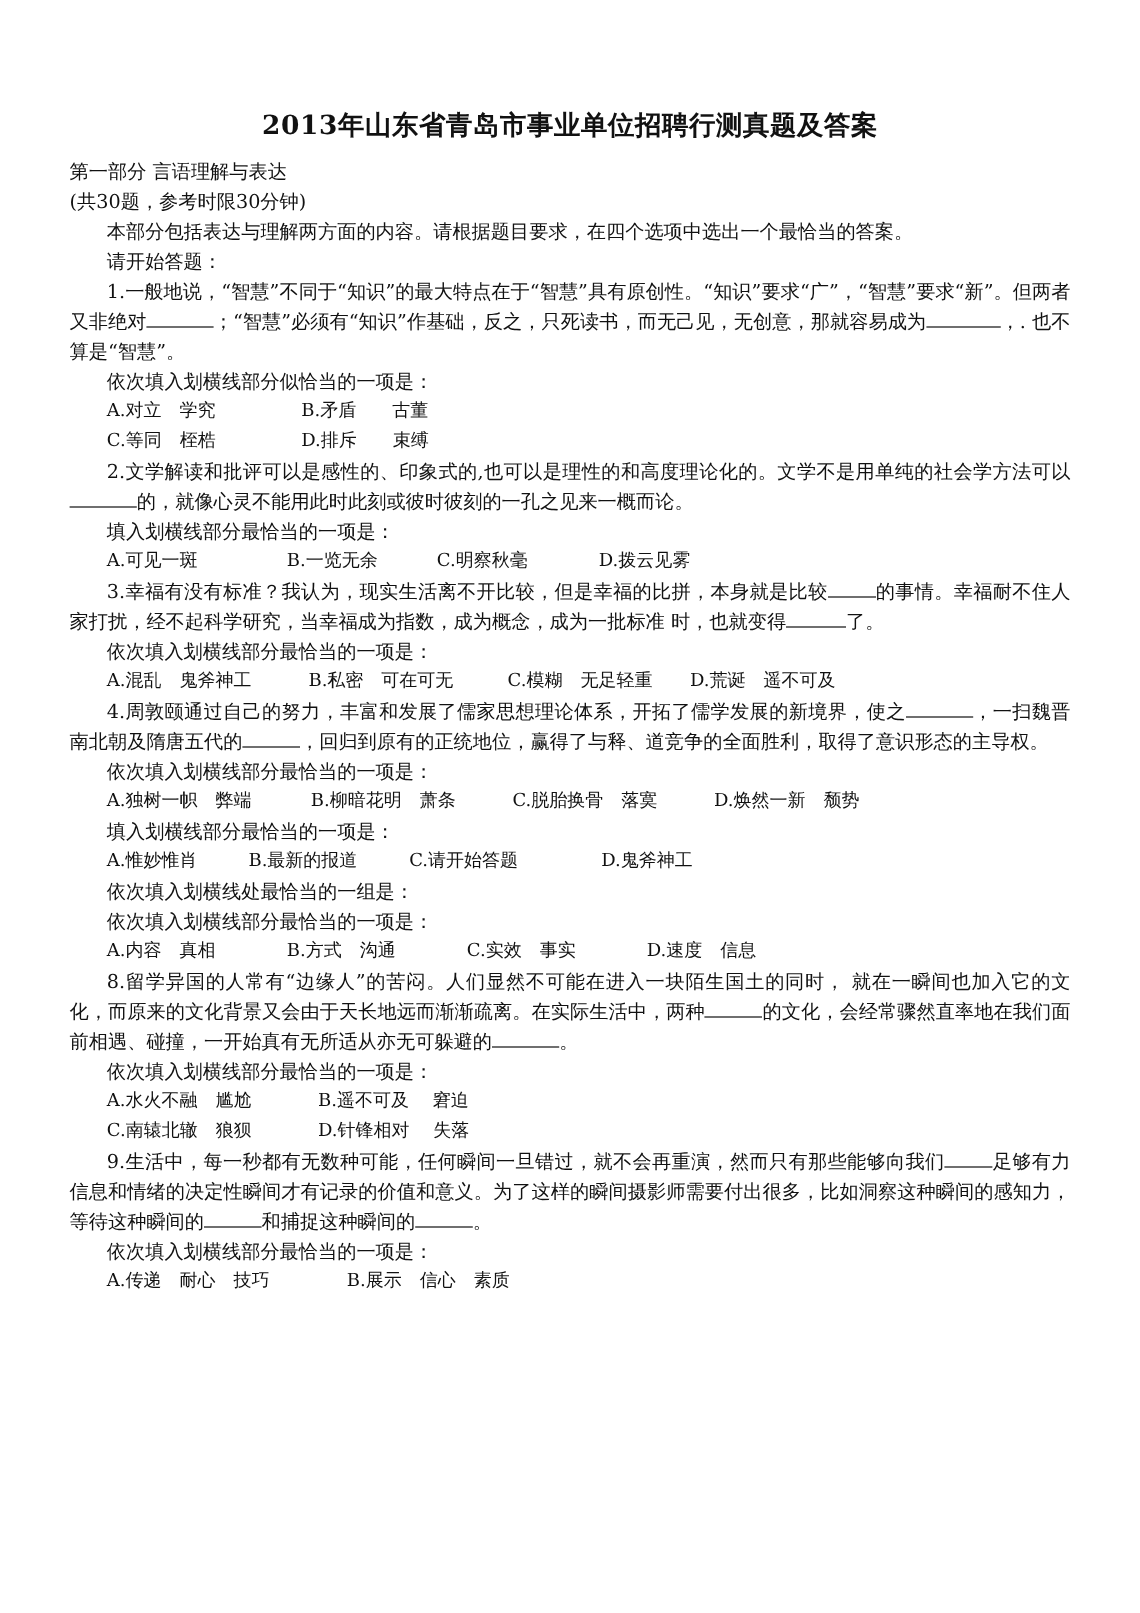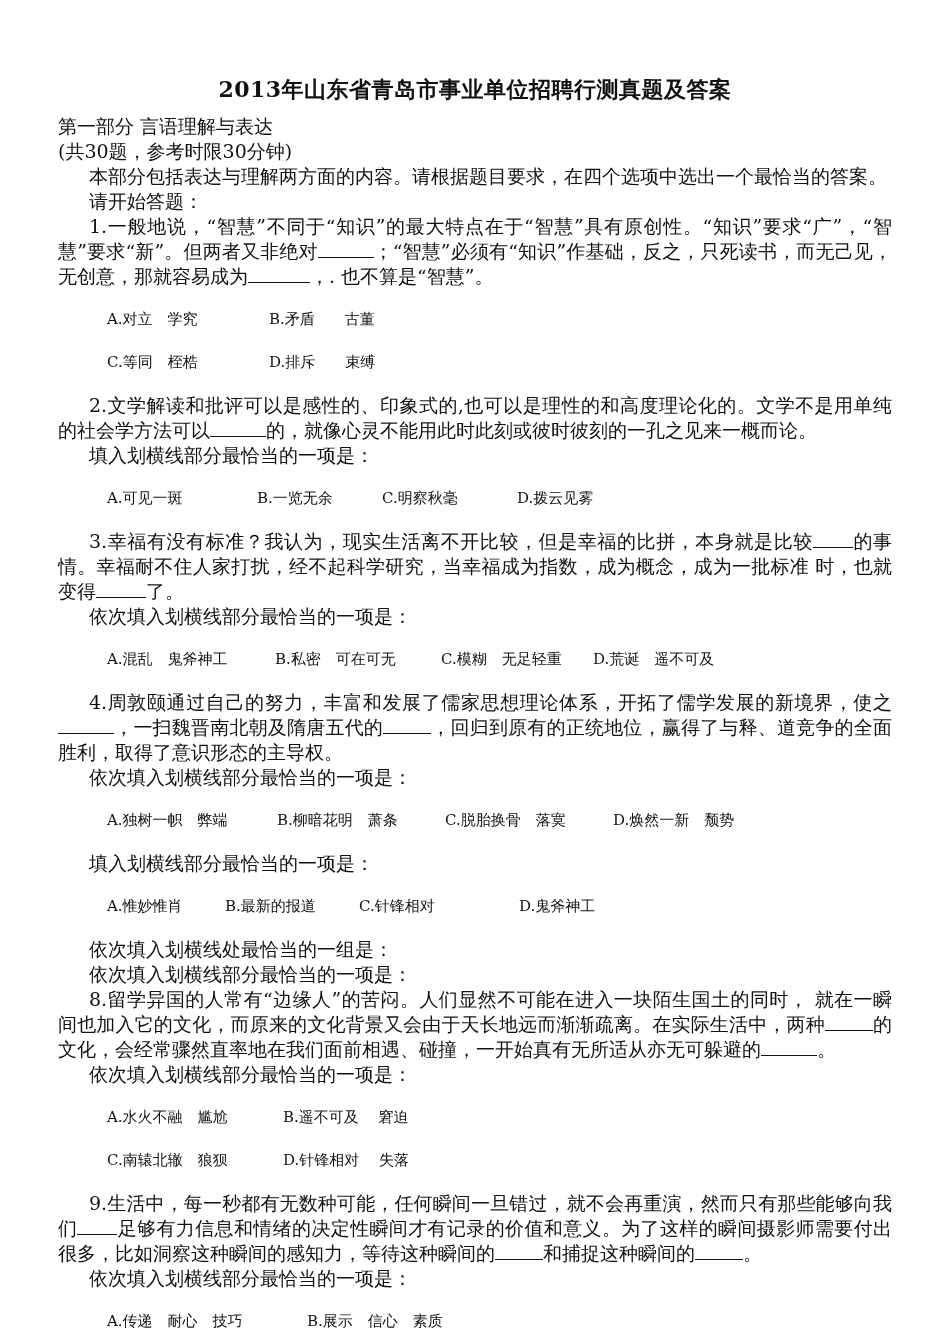--- a/index.html
+++ b/index.html
@@ -1,58 +1,60 @@
 <!DOCTYPE html>
 <html><head>
 <meta charset="utf-8">
 <style>
   html, body { margin: 0; padding: 0; background: #ffffff; }
   body { width: 950px; height: 1344px; position: relative; overflow: hidden;
          font-family: "DejaVu Serif", "Liberation Serif", serif; color: #111; }
   .page { position: absolute; left: 58px; top: 72px; width: 834px; }
   .title { text-align: center; font-size: 22px; font-weight: bold; line-height: 34px;
-           margin: 0 0 8px 0; letter-spacing: 0.5px; }
-  .line { font-size: 19px; line-height: 25px; white-space: pre-wrap; text-align: justify; margin: 0; }
+           margin: 16px 0 8px 0; letter-spacing: 0.5px; }
+  .line { font-size: 16px; line-height: 25px; white-space: pre-wrap; text-align: justify; margin: 0; }
   .ind { text-indent: 31px; }
-  .opt { padding-left: 31px; font-size: 15px; line-height: 25px; white-space: pre; margin: 18px; }
+  .opt { padding-left: 31px; font-size: 15px; line-height: 25px; white-space: pre; margin: 0; }
   .opt span { display: inline-block; }
   .blank { display: inline-block; border-bottom: 1px solid #111; height: 15px; vertical-align: baseline; }
 </style>
 </head>
 <body>
 
 <div class="page">
   <div class="title">2013年山东省青岛市事业单位招聘行测真题及答案</div>
   <p class="line">第一部分 言语理解与表达</p>
   <p class="line">(共30题，参考时限30分钟)</p>
   <p class="line ind">本部分包括表达与理解两方面的内容。请根据题目要求，在四个选项中选出一个最恰当的答案。</p>
   <p class="line ind">请开始答题：</p>
 
   <p class="line ind"><span>1.一般地说，“智慧”不同于“知识”的最大特点在于“智慧”具有原创性。“知识”要求“广”，“智慧”要求“新”。但两者又非绝对</span><span class="blank" style="width:56px"></span><span>；“智慧”必须有“知识”作基础，反之，只死读书，而无己见，无创意，那就容易成为</span><span class="blank" style="width:62px"></span><span>，. 也不算是“智慧”。</span></p>
+  <p class="line ind">依次填入划横线部分似恰当的一项是：</p>
   <p class="opt"><span style="width:162px">A.对立　学究</span><span>B.矛盾　　古董</span></p>
   <p class="opt"><span style="width:162px">C.等同　桎梏</span><span>D.排斥　　束缚</span></p>
 
   <p class="line ind"><span>2.文学解读和批评可以是感性的、印象式的,也可以是理性的和高度理论化的。文学不是用单纯的社会学方法可以</span><span class="blank" style="width:56px"></span><span>的，就像心灵不能用此时此刻或彼时彼刻的一孔之见来一概而论。</span></p>
   <p class="line ind">填入划横线部分最恰当的一项是：</p>
   <p class="opt"><span style="width:150px">A.可见一斑</span><span style="width:125px">B.一览无余</span><span style="width:135px">C.明察秋毫</span><span>D.拨云见雾</span></p>
 
   <p class="line ind"><span>3.幸福有没有标准？我认为，现实生活离不开比较，但是幸福的比拼，本身就是比较</span><span class="blank" style="width:40px"></span><span>的事情。幸福耐不住人家打扰，经不起科学研究，当幸福成为指数，成为概念，成为一批标准 时，也就变得</span><span class="blank" style="width:50px"></span><span>了。</span></p>
   <p class="line ind">依次填入划横线部分最恰当的一项是：</p>
   <p class="opt"><span style="width:168px">A.混乱　鬼斧神工</span><span style="width:166px">B.私密　可在可无</span><span style="width:152px">C.模糊　无足轻重</span><span>D.荒诞　遥不可及</span></p>
 
   <p class="line ind"><span>4.周敦颐通过自己的努力，丰富和发展了儒家思想理论体系，开拓了儒学发展的新境界，使之</span><span class="blank" style="width:56px"></span><span>，一扫魏晋南北朝及隋唐五代的</span><span class="blank" style="width:48px"></span><span>，回归到原有的正统地位，赢得了与释、道竞争的全面胜利，取得了意识形态的主导权。</span></p>
   <p class="line ind">依次填入划横线部分最恰当的一项是：</p>
   <p class="opt"><span style="width:170px">A.独树一帜　弊端</span><span style="width:168px">B.柳暗花明　萧条</span><span style="width:168px">C.脱胎换骨　落寞</span><span>D.焕然一新　颓势</span></p>
 
   <p class="line ind">填入划横线部分最恰当的一项是：</p>
-  <p class="opt"><span style="width:118px">A.惟妙惟肖</span><span style="width:134px">B.最新的报道</span><span style="width:160px">C.针锋相对</span><span>D.鬼斧神工</span></p>
+  <p class="opt"><span style="width:118px">A.惟妙惟肖</span><span style="width:134px">B.最新的报道</span><span style="width:160px">C.请开始答题</span><span>D.鬼斧神工</span></p>
 
   <p class="line ind">依次填入划横线处最恰当的一组是：</p>
 
   <p class="line ind">依次填入划横线部分最恰当的一项是：</p>
+  <p class="opt"><span style="width:150px">A.内容　真相</span><span style="width:150px">B.方式　沟通</span><span style="width:150px">C.实效　事实</span><span>D.速度　信息</span></p>
 
   <p class="line ind"><span>8.留学异国的人常有“边缘人”的苦闷。人们显然不可能在进入一块陌生国土的同时， 就在一瞬间也加入它的文化，而原来的文化背景又会由于天长地远而渐渐疏离。在实际生活中，两种</span><span class="blank" style="width:48px"></span><span>的文化，会经常骤然直率地在我们面前相遇、碰撞，一开始真有无所适从亦无可躲避的</span><span class="blank" style="width:56px"></span><span>。</span></p>
   <p class="line ind">依次填入划横线部分最恰当的一项是：</p>
   <p class="opt"><span style="width:176px">A.水火不融　尴尬</span><span>B.遥不可及　 窘迫</span></p>
   <p class="opt"><span style="width:176px">C.南辕北辙　狼狈</span><span>D.针锋相对　 失落</span></p>
 
   <p class="line ind"><span>9.生活中，每一秒都有无数种可能，任何瞬间一旦错过，就不会再重演，然而只有那些能够向我们</span><span class="blank" style="width:40px"></span><span>足够有力信息和情绪的决定性瞬间才有记录的价值和意义。为了这样的瞬间摄影师需要付出很多，比如洞察这种瞬间的感知力，等待这种瞬间的</span><span class="blank" style="width:48px"></span><span>和捕捉这种瞬间的</span><span class="blank" style="width:48px"></span><span>。</span></p>
   <p class="line ind">依次填入划横线部分最恰当的一项是：</p>
   <p class="opt"><span style="width:200px">A.传递　耐心　技巧</span><span>B.展示　信心　素质</span></p>
 </div>

